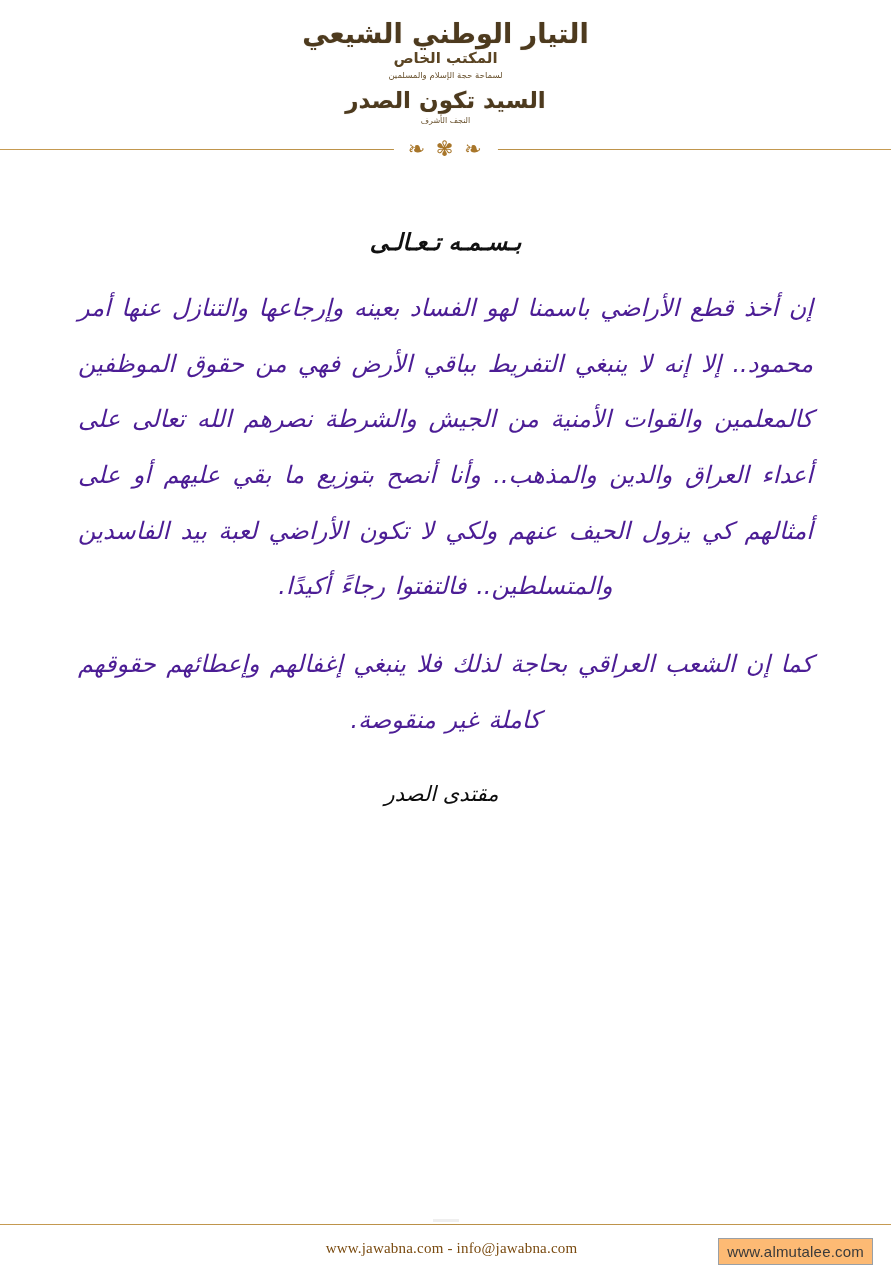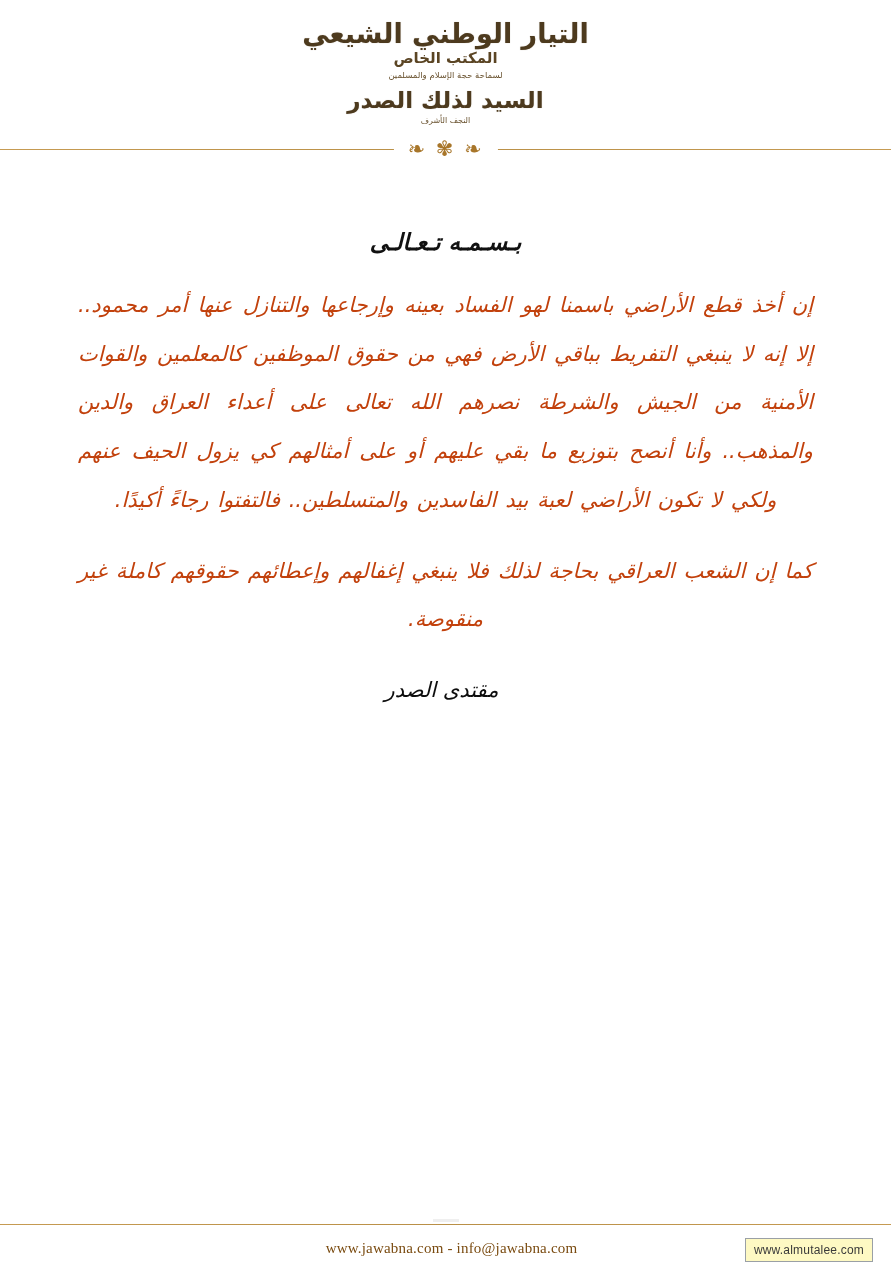--- a/index.html
+++ b/index.html
@@ -106,22 +106,22 @@
   }
   .bismillah {
     text-align: center;
     font-size: 23px;
     font-weight: bold;
     color: #111;
     margin-top: 40px;
     letter-spacing: 2px;
   }
   .para {
-    font-size: 21px;
-    color: #c2410c;
+    font-size: 24px;
+    color: #4c1d95;
     line-height: 2.32;
     text-align: justify;
     text-align-last: center;
     margin-top: 26px;
     word-spacing: 2px;
   }
   .para.p2 {
     margin-top: 22px;
   }
   .signature {
@@ -160,24 +160,24 @@
     color: #7a4b10;
     letter-spacing: 0.2px;
     padding-left: 12px;
   }
   .footer-badge {
     position: absolute;
     right: 18px;
     top: 14px;
     direction: ltr;
     border: 1px solid #9aa0a6;
-    background: #fef9c3;
+    background: #fdba74;
     color: #3a3a3a;
     font-family: "Liberation Sans", sans-serif;
-    font-size: 12px;
+    font-size: 15px;
     padding: 4px 8px 4px 8px;
     letter-spacing: 0.2px;
     text-align: center;
   }
   .tiny-mark {
     position: absolute;
     bottom: 58px;
     left: 50%;
     transform: translateX(-50%);
     width: 26px;
@@ -188,21 +188,21 @@
 </head>
 <body>
 
 <div class="page">
 
   <div class="letterhead">
     <div class="lh-inner">
       <div class="lh-line1">التيار الوطني الشيعي</div>
       <div class="lh-line2">المكتب الخاص</div>
       <div class="lh-line3">لسماحة حجة الإسلام والمسلمين</div>
-      <div class="lh-line4">السيد لذلك الصدر</div>
+      <div class="lh-line4">السيد تكون الصدر</div>
       <div class="lh-line5">النجف الأشرف</div>
     </div>
   </div>
 
   <div class="divider-wrap">
     <div class="divider-rule"></div>
     <div class="divider-orn">❧ ✾ ❧</div>
   </div>
 
   <div class="body-area">

